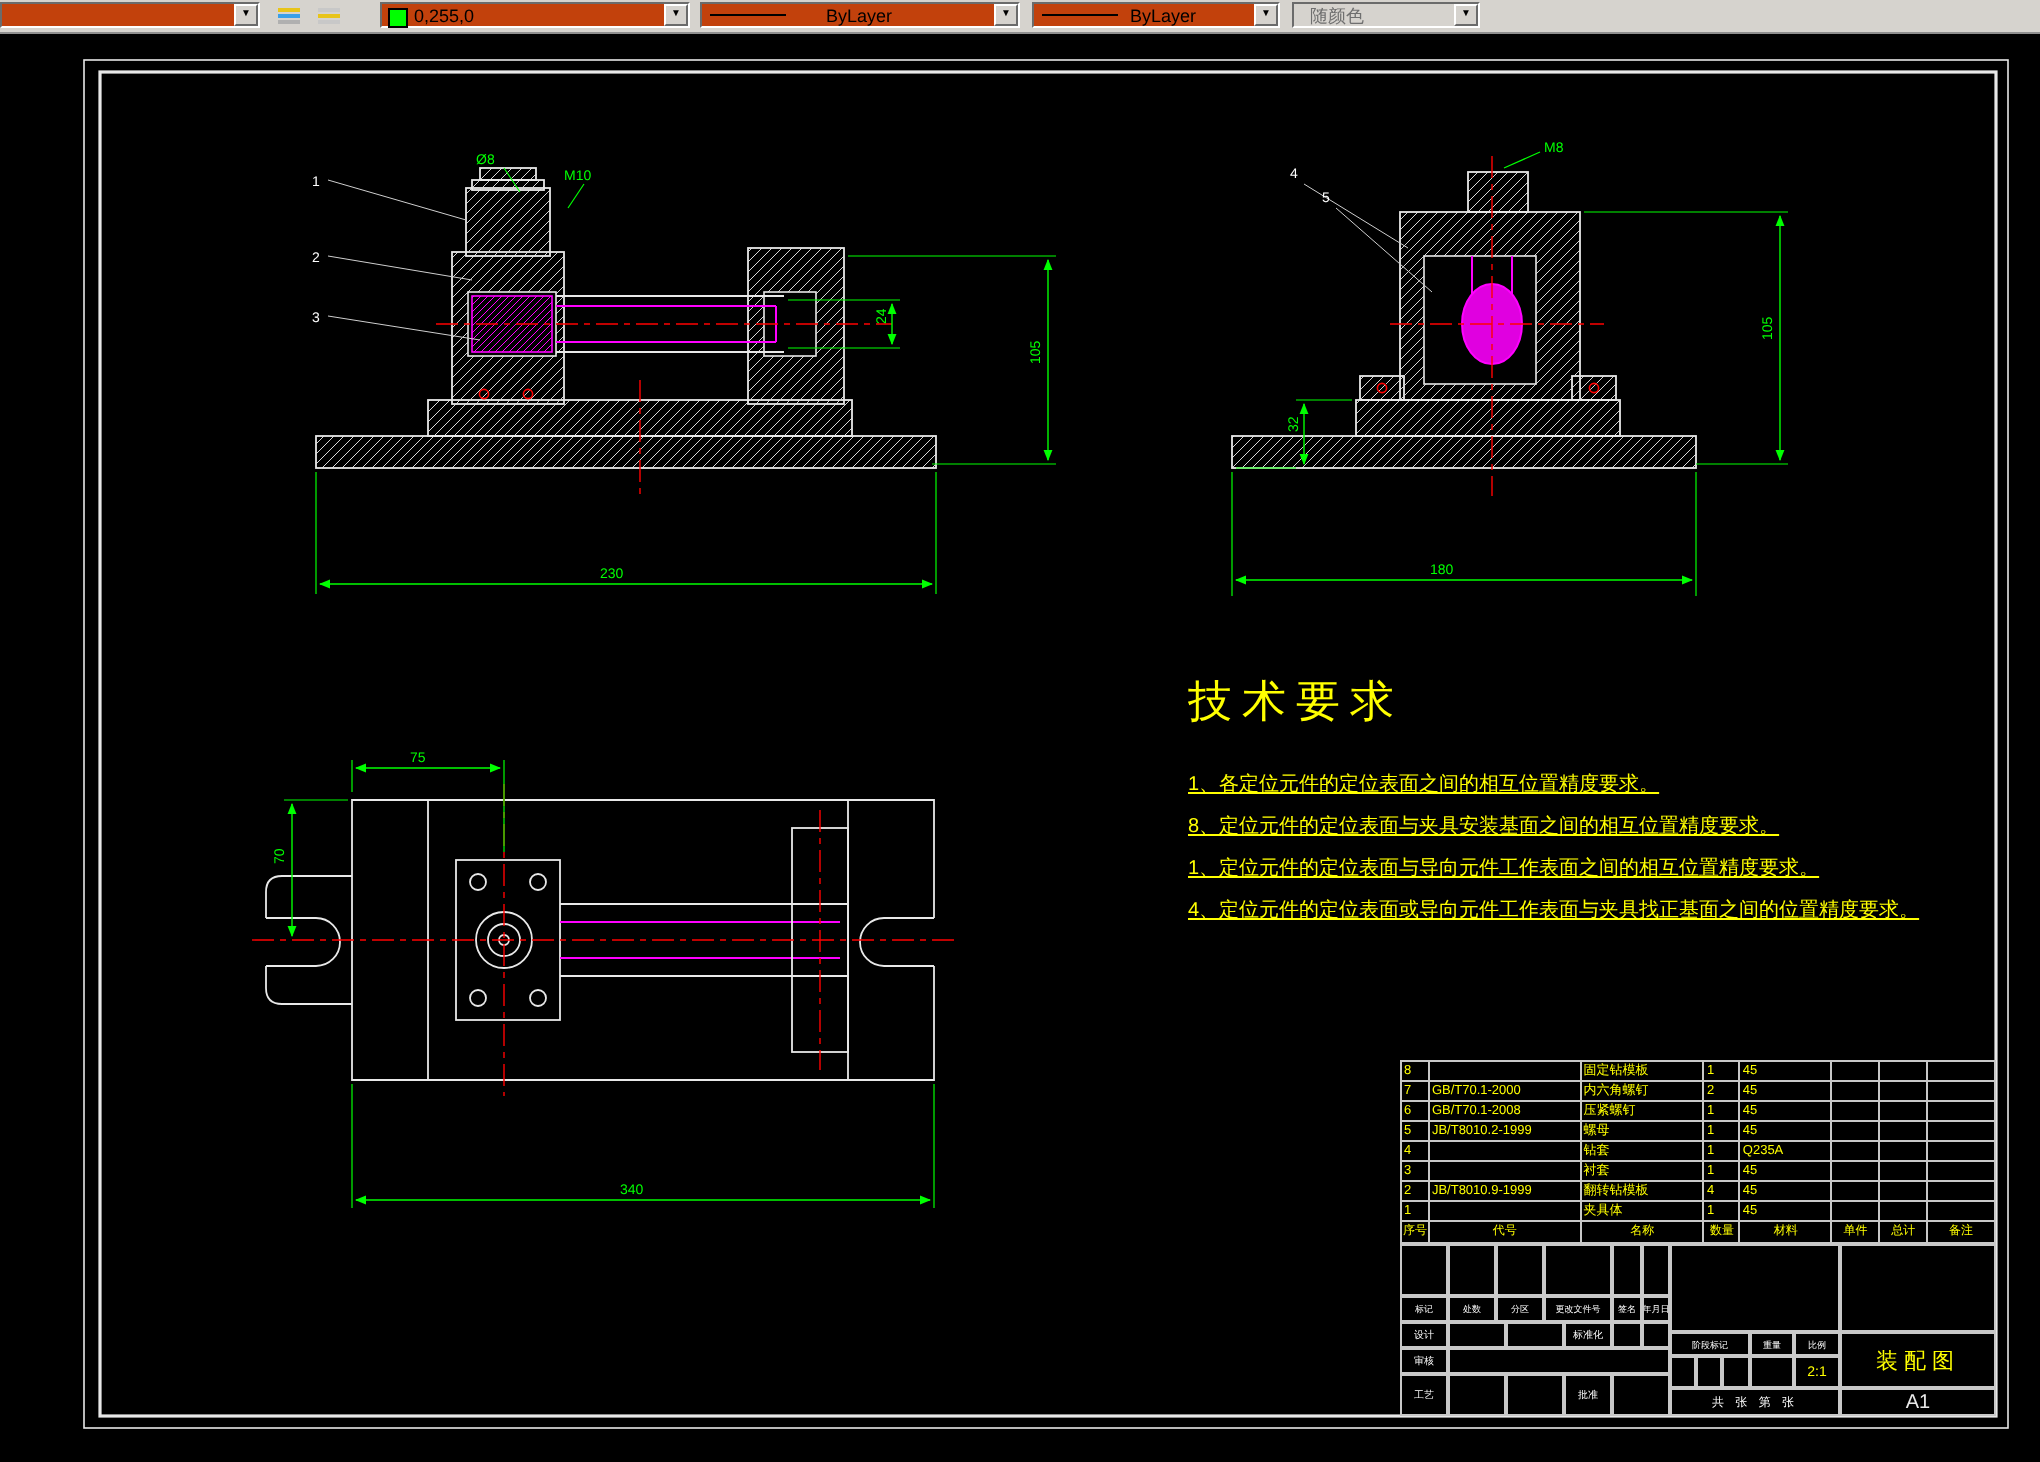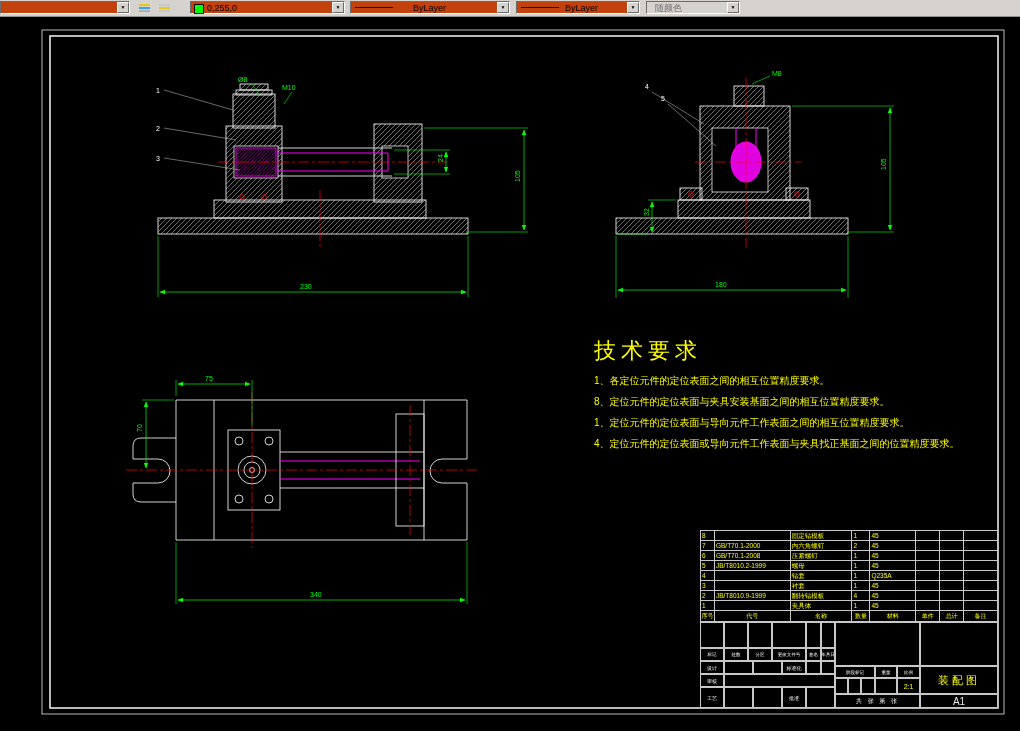--- a/index.html
+++ b/index.html
@@ -19,21 +19,21 @@
   .swatch{position:absolute;left:3px;top:2px;width:8px;height:8px;border:1px solid #000;}
   .linesample{position:absolute;left:4px;top:5px;width:38px;height:1px;background:#000;}
   .iconbtn{position:absolute;top:1px;width:18px;height:13px;background:#d6d3ce;box-sizing:border-box;}
   .iconbtn .bars{position:absolute;left:3px;top:3px;width:11px;}
   .iconbtn .bars div{height:2px;margin-bottom:1px;}
 
   
   .techreq{position:absolute;left:594px;top:336px;color:#ffff00;z-index:3;}
   .tr-title{font-size:22px;letter-spacing:5px;color:#ffff00;}
   .tr-item{font-size:10px;line-height:21px;white-space:nowrap;color:#ffff00;margin-top:0;}
-  .tr-items{margin-top:4px;}
+  .tr-items{margin-top:16px;text-decoration:underline;}
 
   
   .parts{position:absolute;left:700px;top:530px;width:298px;box-sizing:border-box;
          border-left:1px solid #c8c8c8;z-index:3;}
   .plrow{display:flex;height:10px;}
   .plrow.header{height:12px;}
   .plc{box-sizing:border-box;border-right:1px solid #c8c8c8;border-top:1px solid #c8c8c8;
        font-size:6.5px;line-height:9px;color:#ffff00;overflow:hidden;padding-left:1px;white-space:nowrap;}
   .plrow.header .plc{font-size:6px;line-height:11px;text-align:center;padding-left:0;
        border-bottom:1px solid #c8c8c8;}

